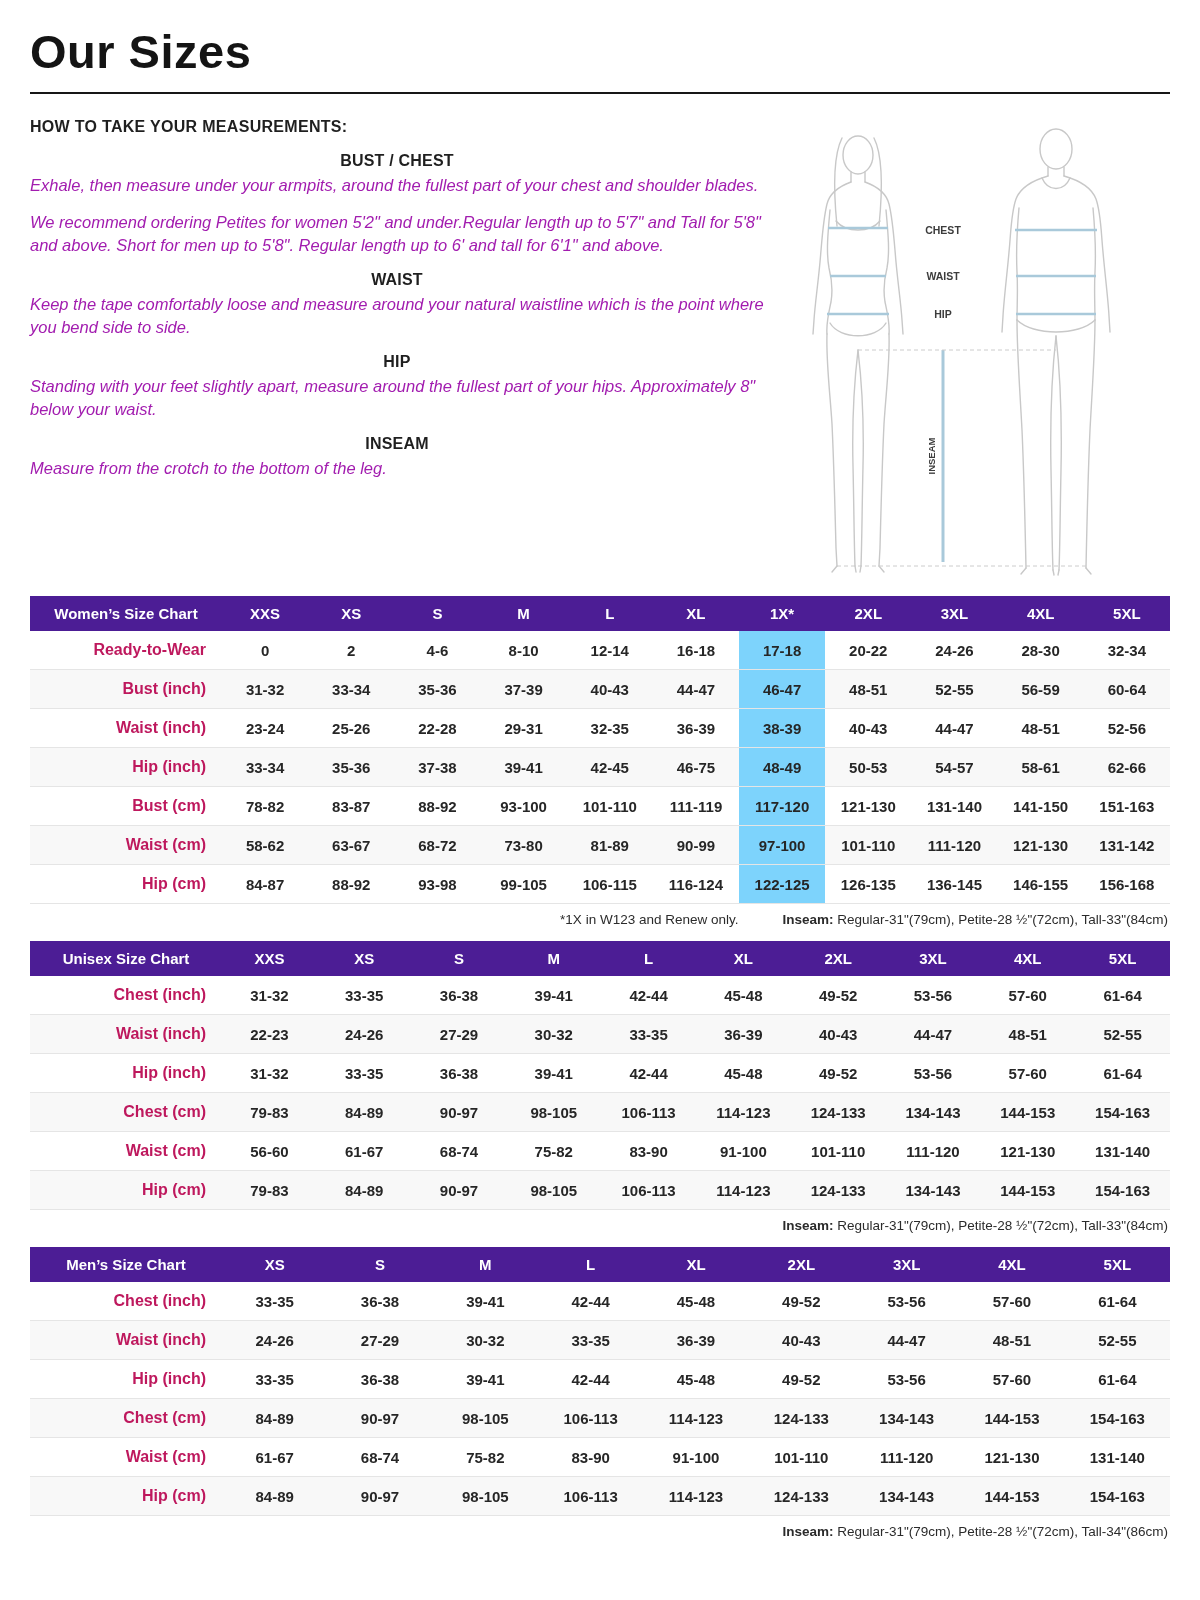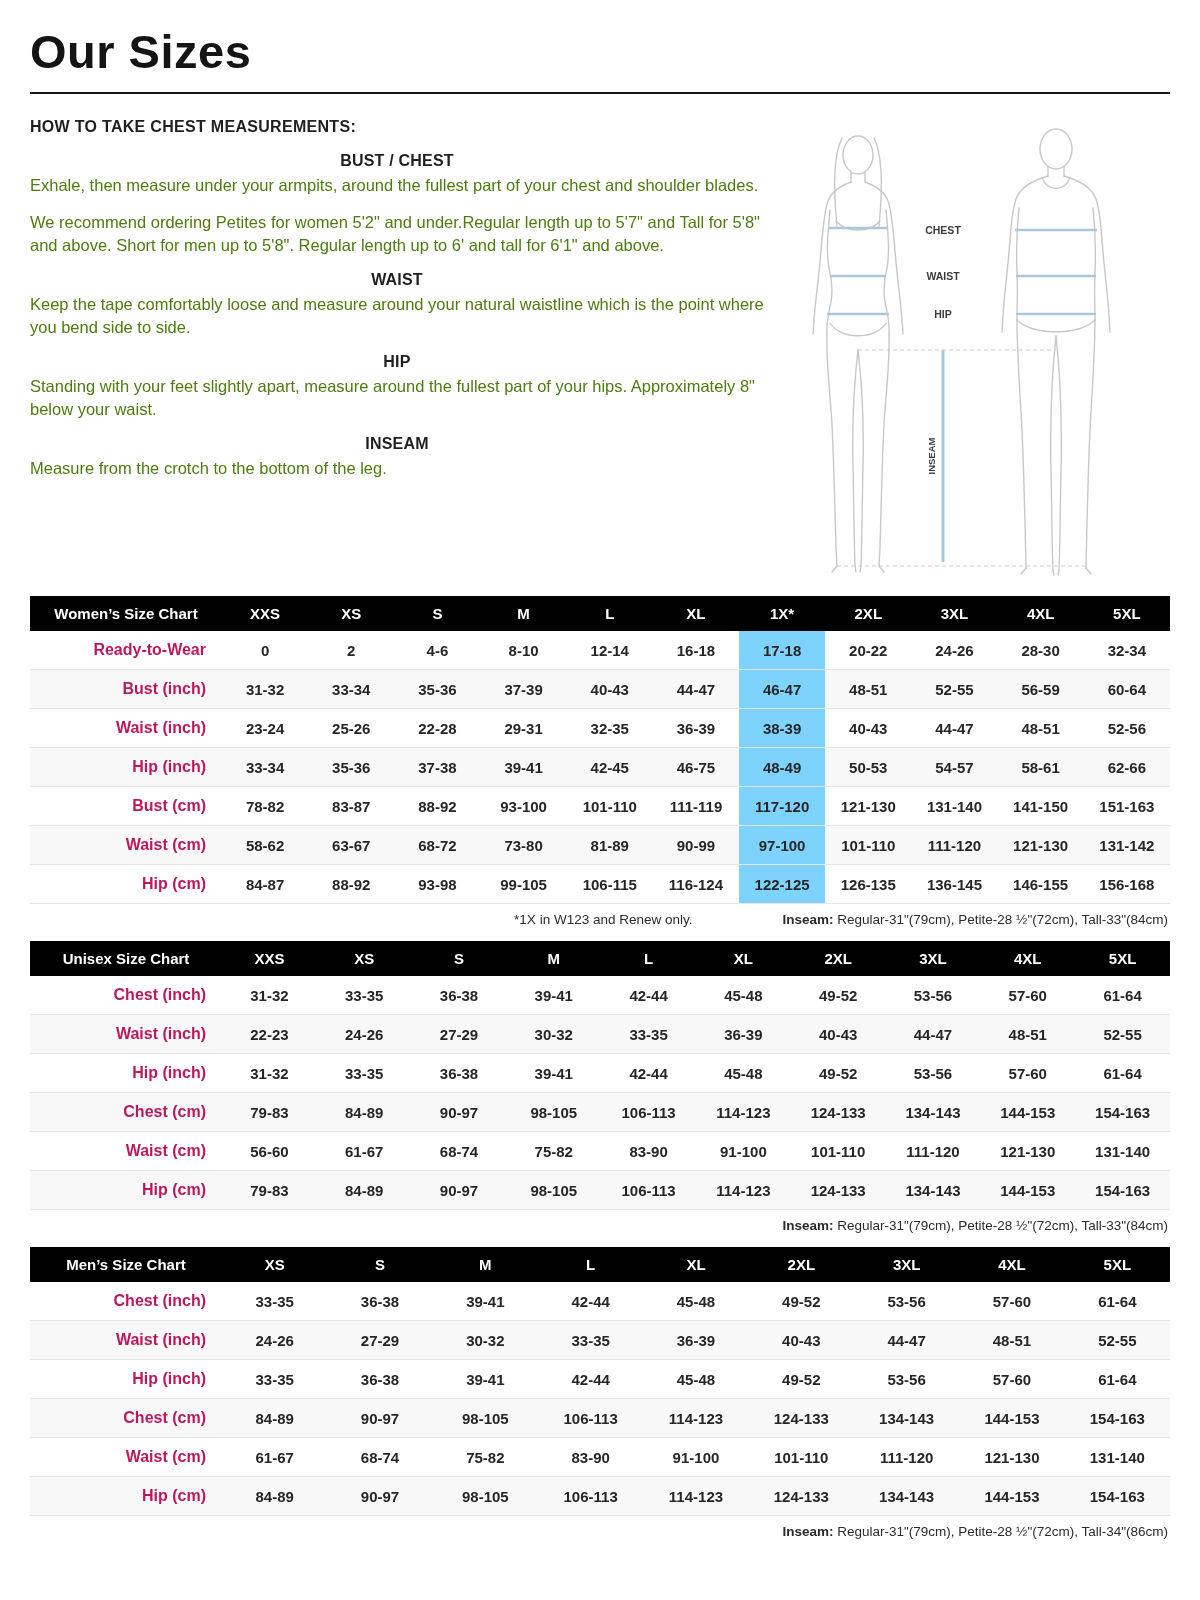--- a/index.html
+++ b/index.html
@@ -11,59 +11,59 @@
     padding:24px 30px 0 30px;
   }
   h1.page-title { font-size:47px; font-weight:700; color:#141414; letter-spacing:.5px; margin-bottom:13px; }
   .title-rule { border:none; border-top:2px solid #161616; height:0; margin-bottom:24px; }
 
   .top { display:flex; align-items:flex-start; }
   .instructions { flex:1; max-width:748px; padding-right:14px; }
   .instructions h2 { font-size:16px; font-weight:700; color:#1f1f1f; letter-spacing:.3px; margin-bottom:16px; }
   .m-section { margin-bottom:15px; }
   .m-section h3 { font-size:16px; font-weight:700; color:#1f1f1f; letter-spacing:.2px; margin-bottom:4px;text-align:center; }
-  .m-section p { font-size:16.5px; line-height:1.36; color:#4d7c0f; }
+  .m-section p { font-size:16.5px; line-height:1.36; color:#a21caf;font-style:italic; }
 
   .diagram { width:388px; margin-top:0; }
   .diagram svg { display:block; }
 
   #tables-root { margin-top:16px; }
   .chart-section { margin-bottom:12px; }
   .size-table { width:100%; border-collapse:collapse; table-layout:fixed; }
   .size-table thead th {
-    background:#000000; color:#ffffff; font-size:15px; font-weight:700;
+    background:#4c1d95; color:#ffffff; font-size:15px; font-weight:700;
     padding:9px 3px; text-align:center;
   }
   .size-table thead th.chart-title { width:192px; }
   .size-table tbody tr { border-bottom:1px solid #e5e5e5; }
   .size-table tbody tr:nth-child(even) { background:#f8f8f8; }
   .size-table tbody th {
     text-align:right; padding:10px 16px 10px 4px;
     font-size:16px; font-weight:700; color:#be185d;
   }
   .size-table tbody td {
     text-align:center; padding:10px 2px;
     font-size:15px; font-weight:600; color:#262626;
   }
   .size-table tbody td.hl { background:#7dd3fc; }
   .footnotes {
-    display:flex; justify-content:flex-end; gap:90px;
+    display:flex; justify-content:flex-end; gap:44px;
     padding:8px 2px 2px 0; font-size:13.5px; color:#2b2b2b;
   }
   .footnotes b { font-weight:700; }
 </style>
 </head>
 <body>
 
 <h1 class="page-title">Our Sizes</h1>
 <div class="title-rule"></div>
 
 <div class="top">
   <div class="instructions">
-    <h2>HOW TO TAKE CHEST MEASUREMENTS:</h2>
+    <h2>HOW TO TAKE YOUR MEASUREMENTS:</h2>
 
     <div class="m-section">
       <h3>BUST / CHEST</h3>
       <p>Exhale, then measure under your armpits, around the fullest part of your chest and shoulder blades.</p>
     </div>
     <div class="m-section">
       <p>We recommend ordering Petites for women 5'2" and under.Regular length up to 5'7" and Tall for 5'8" and above. Short for men up to 5'8". Regular length up to 6' and tall for 6'1" and above.</p>
     </div>
     <div class="m-section">
       <h3>WAIST</h3>

